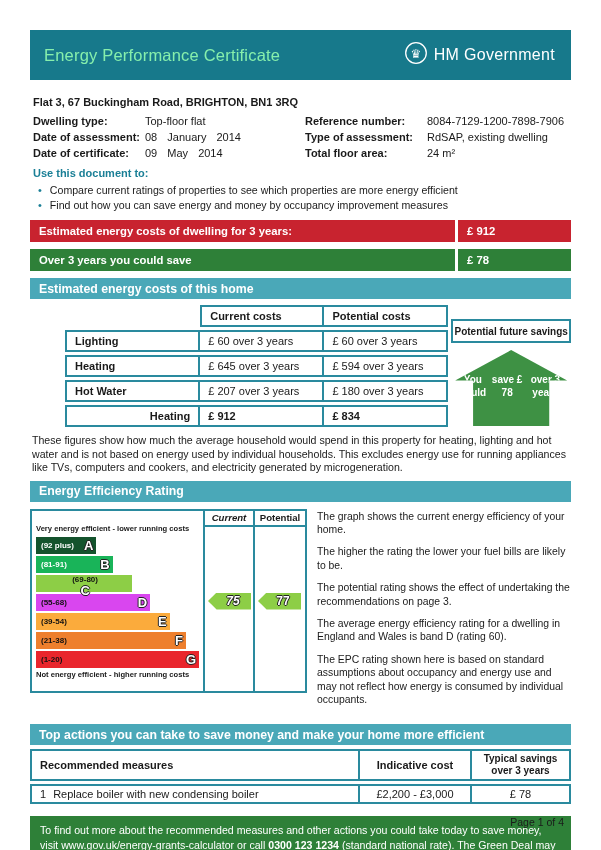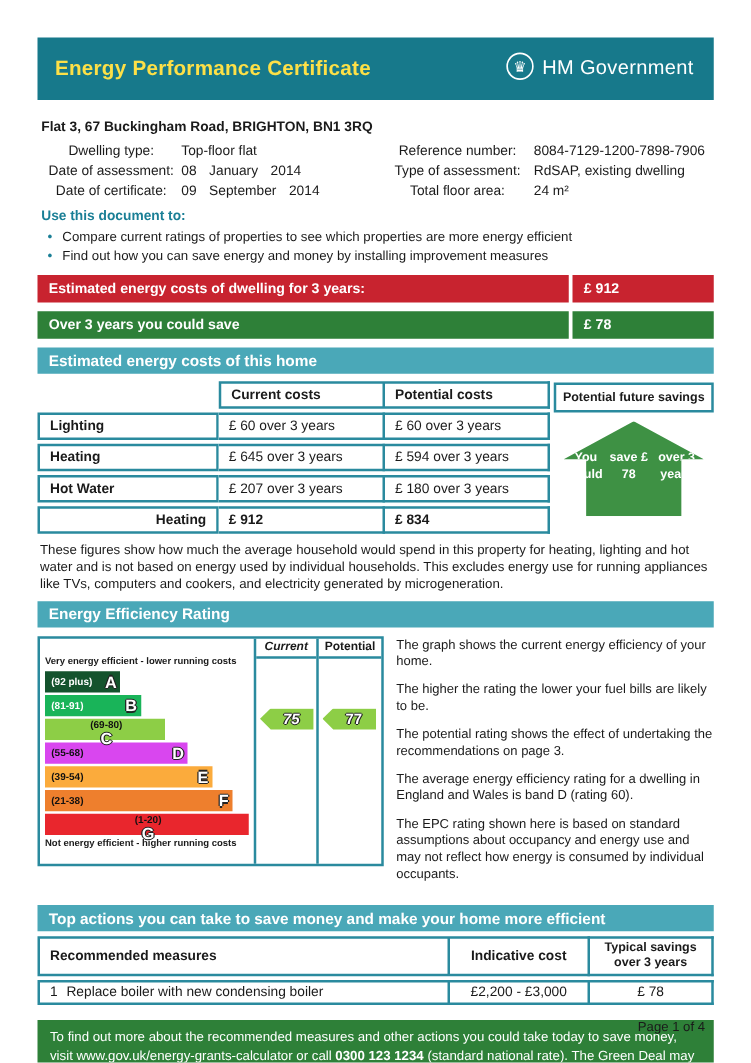--- a/index.html
+++ b/index.html
@@ -23,28 +23,28 @@
   }
   .page{position:relative;width:601px;height:850px;padding:30px 30px 0 30px;}
 
   
   .hdr{
     background:var(--teal-dark);
     height:50px;
     display:flex;align-items:center;justify-content:space-between;
     padding:0 16px 0 14px;
   }
-  .hdr-title{color:#fde047;font-size:16.5px;font-weight:bold;letter-spacing:.2px;text-align:center;}
+  .hdr-title{color:#86efac;font-size:16.5px;font-weight:normal;letter-spacing:.2px;text-align:center;}
   .hdr-gov{display:flex;align-items:center;gap:6px;color:#fff;}
   .hdr-gov-label{font-size:16px;font-weight:normal;letter-spacing:.3px;}
 
   
   .address{margin-top:16px;font-size:11px;font-weight:bold;padding-left:3px;}
   .details{margin-top:6px;display:grid;grid-template-columns:112px 160px 122px auto;row-gap:2px;padding-left:3px;font-size:11px;line-height:14px;}
-  .dlabel{font-weight:normal;text-align:center;}
+  .dlabel{font-weight:bold;}
   .dval.date{word-spacing:7px;}
 
   
   .use-head{margin-top:7px;padding-left:3px;color:var(--teal-text);font-size:11px;font-weight:bold;}
   .bullets{margin-top:4px;padding-left:6px;}
   .bullet{display:flex;font-size:10.6px;line-height:15px;}
   .bullet .dot{color:var(--teal-text);font-size:11px;margin:0 8px 0 2px;}
 
   
   .bars{margin-top:7px;}
@@ -56,28 +56,28 @@
 
   
   .sect{
     margin-top:6px;height:21px;background:var(--teal-mid);
     display:flex;align-items:center;padding-left:9px;
     color:#fff;font-size:12.3px;font-weight:bold;text-align:center;
   }
 
   
   .costs-wrap{display:flex;margin-top:3px;}
-  table.costs{border-collapse:separate;border-spacing:0 3px;width:410px;font-size:11px;}
+  table.costs{border-collapse:separate;border-spacing:0 3px;width:410px;font-size:11px;margin-left:35px;}
   table.costs td{padding:3px 8px;height:18px;background:#fff;}
   td.bt{border-top:2px solid var(--tborder);border-bottom:2px solid var(--tborder);border-right:2px solid var(--tborder);}
   td.bl{border-left:2px solid var(--tborder);}
   td.nob{border:none;}
   .cell-b{font-weight:bold;}
   td.tot-lbl{text-align:right;font-weight:bold;}
-  .savings-col{width:128px;margin-left:3px;margin-top:4px;}
+  .savings-col{width:128px;margin-left:3px;margin-top:17px;}
   .savings-head{
     border:2px solid var(--tborder);height:24px;
     display:flex;align-items:center;justify-content:center;
     font-size:10px;font-weight:bold;white-space:nowrap;
   }
   .house{
     width:112px;height:76px;margin:7px auto 0 auto;
     background:var(--house-green);
     clip-path:polygon(50% 0,100% 40%,84% 40%,84% 100%,16% 100%,16% 40%,0 40%);
     display:flex;flex-direction:row;align-items:center;justify-content:flex-end;
@@ -102,30 +102,30 @@
     text-shadow:-1px 0 #222,1px 0 #222,0 -1px #222,0 1px #222;
   }
   .rng-light{color:#fff;}
   .rng-dark{color:#111;}
   .b0{width:37%;background:#14532d;text-align:right;}
   .b1{width:47%;background:#19b459;}
   .b2{width:59%;background:#8dce46;flex-direction:column;}
   .b3{width:70%;background:#d946ef;}
   .b4{width:82%;background:#fbab3c;}
   .b5{width:92%;background:#ee7f2d;}
-  .b6{width:100%;background:#e9262d;flex-direction:column;}
+  .b6{width:100%;background:#e9262d;}
   .epc-col{width:50px;position:relative;}
   .epc-col.first{border-right:2px solid var(--tborder);font-style:italic;}
   .epc-col-head{
     height:16px;border-bottom:2px solid var(--tborder);
     display:flex;align-items:center;justify-content:center;
     font-size:9.6px;font-weight:bold;
   }
   .epc-arrow{
-    position:absolute;top:56px;left:3px;width:43px;height:17px;
+    position:absolute;top:82px;left:3px;width:43px;height:17px;
     background:var(--band-arrow);
     clip-path:polygon(0 50%,20% 0,100% 0,100% 100%,20% 100%);
     display:flex;align-items:center;justify-content:center;padding-left:7px;
     font-size:12px;font-weight:bold;color:#fff;
     text-shadow:-1px 0 #222,1px 0 #222,0 -1px #222,0 1px #222;
   }
   .epc-paras{flex:1;font-size:10.4px;line-height:13.4px;padding-top:1px;}
   .epc-paras p{margin-bottom:9px;}
 
   
@@ -174,34 +174,34 @@
     <span class="dval">Top-floor flat</span>
     <span class="dlabel">Reference number:</span>
     <span class="dval">8084-7129-1200-7898-7906</span>
 
     <span class="dlabel">Date of assessment:</span>
     <span class="dval date">08 January 2014</span>
     <span class="dlabel">Type of assessment:</span>
     <span class="dval">RdSAP, existing dwelling</span>
 
     <span class="dlabel">Date of certificate:</span>
-    <span class="dval date">09 September 2014</span>
+    <span class="dval date">09 May 2014</span>
     <span class="dlabel">Total floor area:</span>
     <span class="dval">24 m²</span>
   </div>
 
   <div class="use-head">Use this document to:</div>
   <div class="bullets">
     <div class="bullet">
       <span class="dot">•</span>
       <span>Compare current ratings of properties to see which properties are more energy efficient</span>
     </div>
     <div class="bullet">
       <span class="dot">•</span>
-      <span>Find out how you can save energy and money by installing improvement measures</span>
+      <span>Find out how you can save energy and money by occupancy improvement measures</span>
     </div>
   </div>
 
   <div class="bars">
     <div class="bar red">
       <div class="lbl">Estimated energy costs of dwelling for 3 years:</div>
       <div class="val">£ 912</div>
     </div>
     <div class="bar green">
       <div class="lbl">Over 3 years you could save</div>

